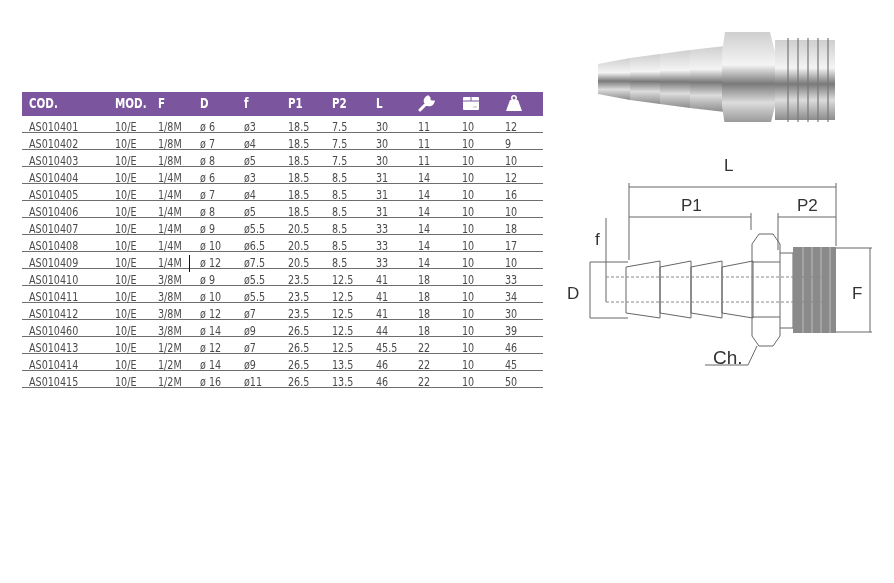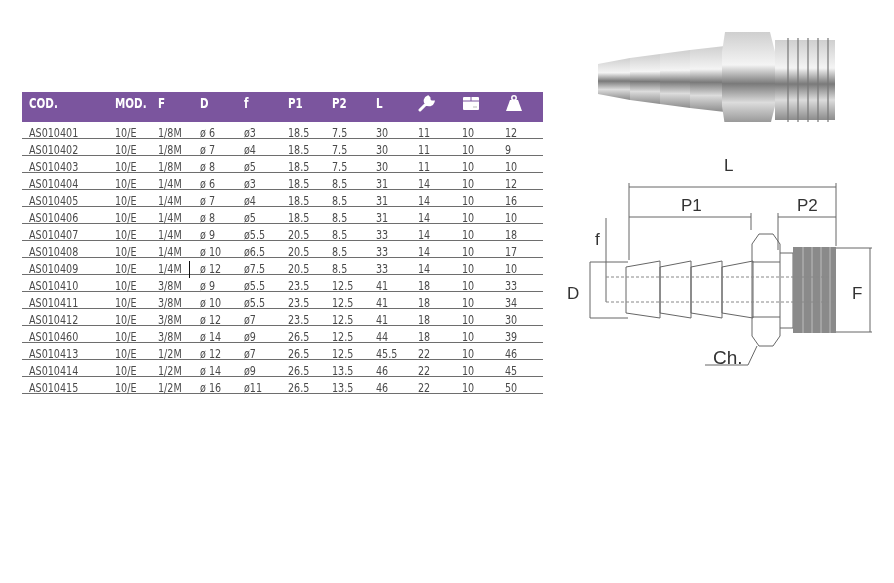--- a/index.html
+++ b/index.html
@@ -1,19 +1,19 @@
 <!DOCTYPE html>
 <html><head>
 <meta charset="utf-8">
 <style>
   html, body { margin:0; padding:0; background:#ffffff; }
   body { width:894px; height:583px; position:relative; overflow:hidden;
          font-family:"DejaVu Sans Condensed","Liberation Sans Narrow","Liberation Sans",sans-serif; }
   .tbl { position:absolute; left:22px; top:92px; width:521px; }
-  .hdr { height:30px; background:#7b559e; position:relative; color:#ffffff;
+  .hdr { height:24px; background:#7b559e; position:relative; color:#ffffff;
          font-weight:bold; font-size:14px; }
   .row { height:17px; position:relative; border-bottom:1px solid #6e6e6e; box-sizing:border-box;
          color:#4a4a4a; font-size:13px; }
   .cell { position:absolute; top:0; line-height:22px; white-space:nowrap;
           transform:scaleX(0.82); transform-origin:left center; }
   .hdr .cell { line-height:23px; }
   .c0{left:7px}.c1{left:93px}.c2{left:136px}.c3{left:178px}.c4{left:222px}
   .c5{left:266px}.c6{left:310px}.c7{left:354px}.c8{left:396px}.c9{left:440px}.c10{left:483px}
   .hicon { position:absolute; top:3px; }
   .caret { position:absolute; left:167px; top:3px; width:1px; height:17px; background:#111; }

